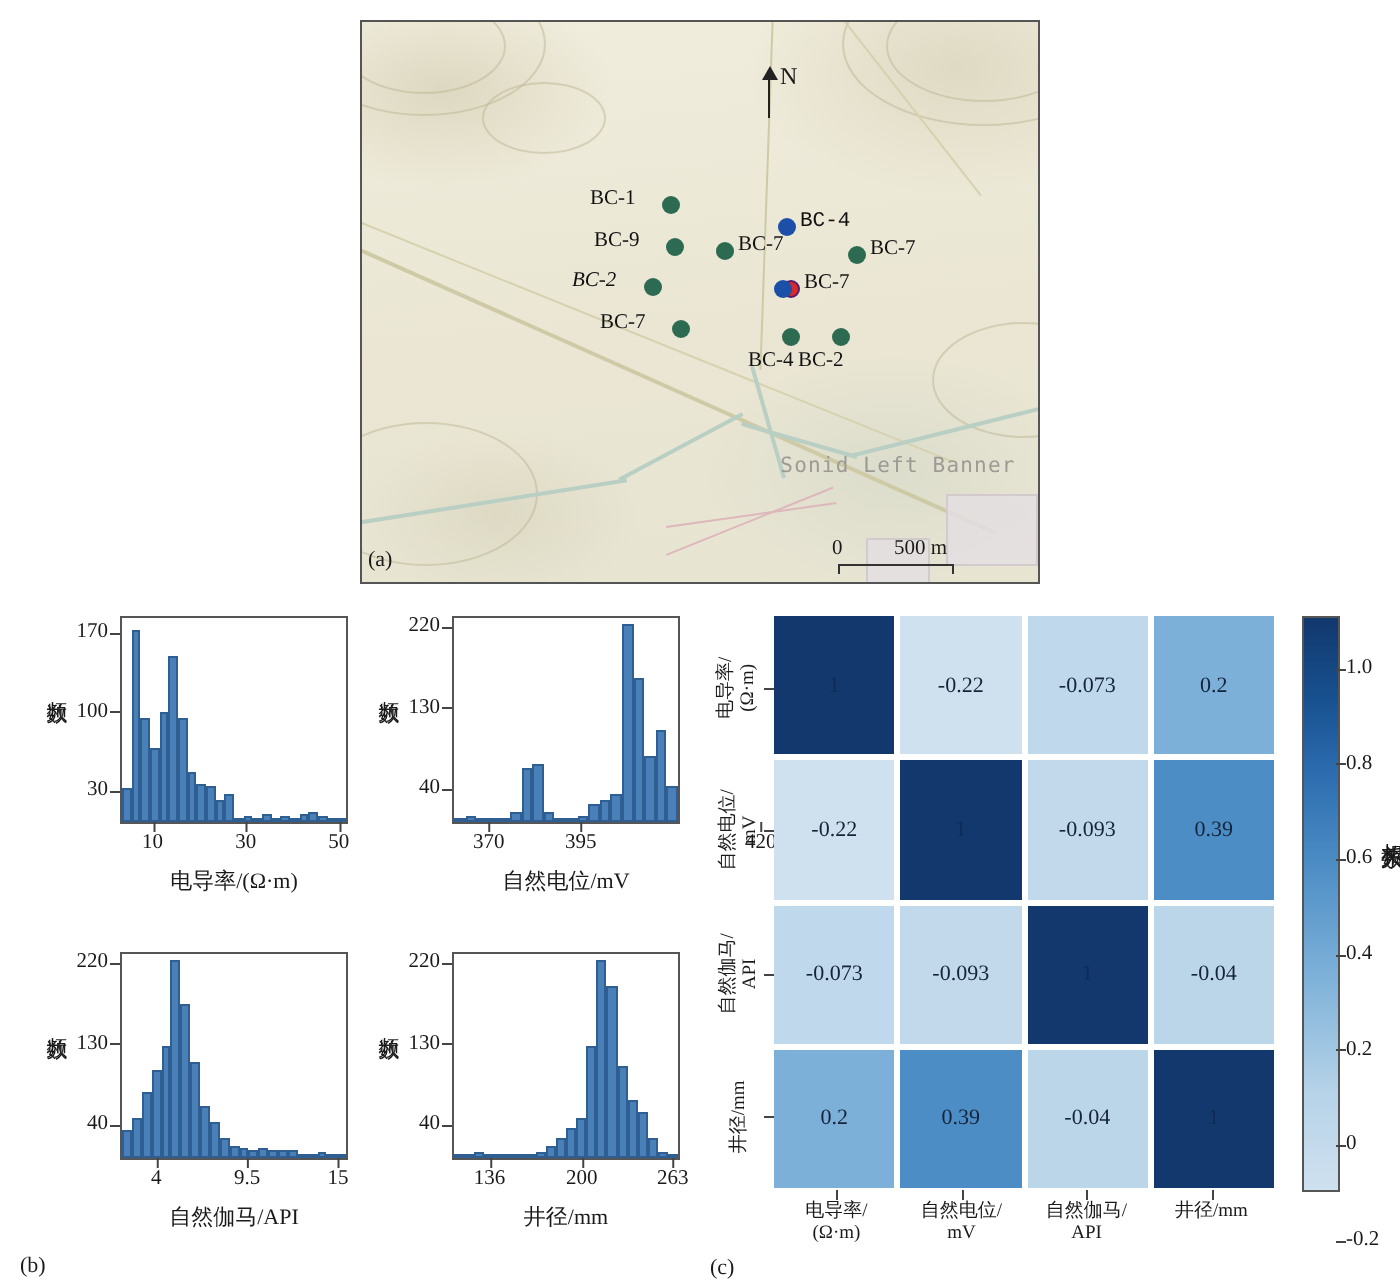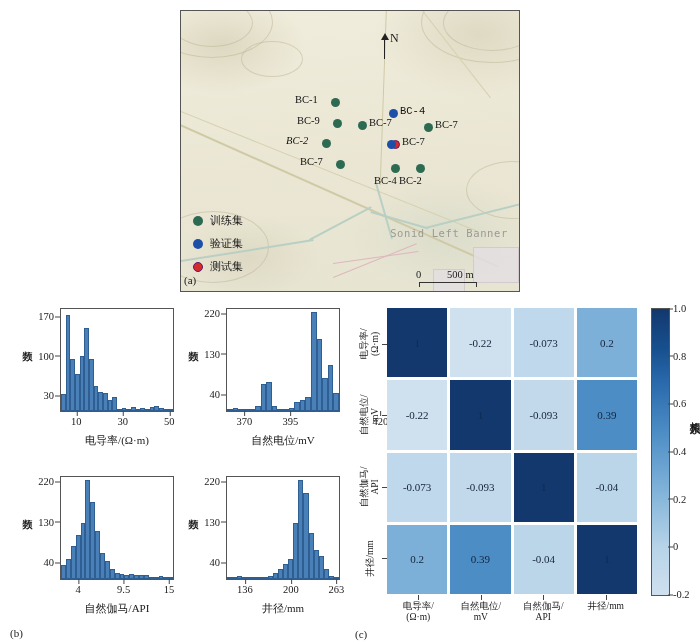--- a/index.html
+++ b/index.html
@@ -88,21 +88,21 @@
   .hm-ylab-box{position:absolute;left:0px;width:30px;
     display:flex;align-items:center;justify-content:center;}
   .hm-ylab-inner{font-size:9.5px;line-height:1.15;text-align:center;
     transform:rotate(-90deg);white-space:nowrap;}
   .hm-xlab{position:absolute;font-size:9.5px;line-height:1.2;text-align:center;}
   #cbar{position:absolute;left:296px;top:8px;width:17px;height:286px;
     border:.8px solid #555;
     background:linear-gradient(to top,#cfe0ef 0%,#b6d3e8 17%,#7cb0d8 38%,
       #4a8bc4 58%,#2a6aad 74%,#17508f 86%,#12386d 100%);}
   .cbt{position:absolute;left:318px;font-size:10.5px;transform:translateY(-50%);
-    white-space:nowrap;}
+    white-space:nowrap;margin-top:26px;}
   .cbt i{position:absolute;left:-5px;top:50%;width:5px;height:1px;background:#444;}
   #cbar-title{position:absolute;left:332px;top:112px;font-size:11px;
     writing-mode:vertical-rl;text-orientation:upright;letter-spacing:1px;}
   #tag-c{position:absolute;left:0px;top:328px;font-size:11px;}
 </style>
 </head>
 <body>
 
 <div class="panel" id="map-panel">
   <div id="map-frame">
@@ -155,34 +155,20 @@
         <div class="wlab" style="left: 119px; top: 145px;">BC-7</div>
         <div class="well train" style="left: 210px; top: 153px;"></div>
         <div class="wlab" style="left: 193px; top: 164px;">BC-4</div>
         <div class="well train" style="left: 235px; top: 153px;"></div>
         <div class="wlab" style="left: 218px; top: 164px;">BC-2</div>
         <div class="well test" style="left: 210px; top: 129px;"></div>
         <div class="wlab" style="left: 221px; top: 125px;">BC-7</div>
         <div class="well valid" style="left: 206px; top: 129px;"></div>
       </div>
 
-    <div id="map-legend">
-      <div class="leg-row">
-        <span class="leg-dot" style="background:#2d6a52"></span>
-        <span class="leg-txt">训练集</span>
-      </div>
-      <div class="leg-row">
-        <span class="leg-dot" style="background:#1b4fa8"></span>
-        <span class="leg-txt">验证集</span>
-      </div>
-      <div class="leg-row">
-        <span class="leg-dot" style="background:#d62b2b;border:1px solid #5a1b6b;box-sizing:border-box;"></span>
-        <span class="leg-txt">测试集</span>
-      </div>
-    </div>
 
     <div id="place">
       <div class="en">Sonid Left Banner</div>
     </div>
 
     <div id="scalebar">
       <div class="labels">
         <span class="zero">0</span>
         <span class="dist">500 m</span>
       </div>

